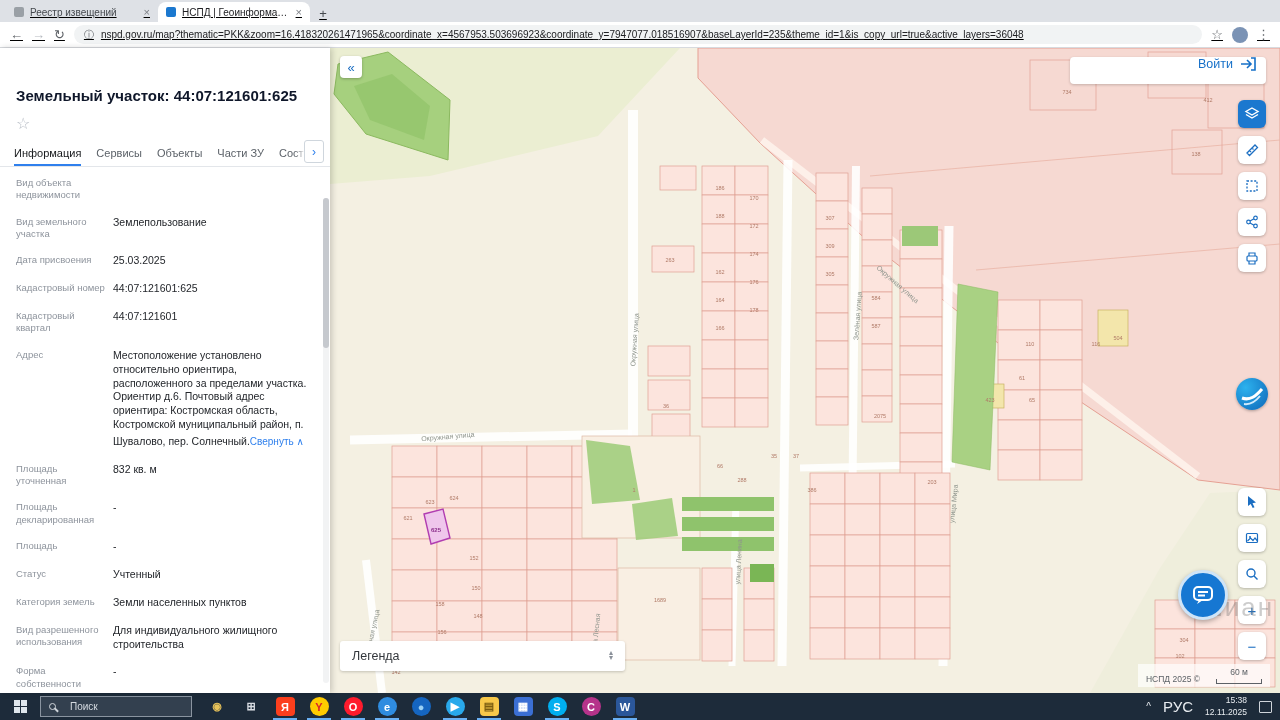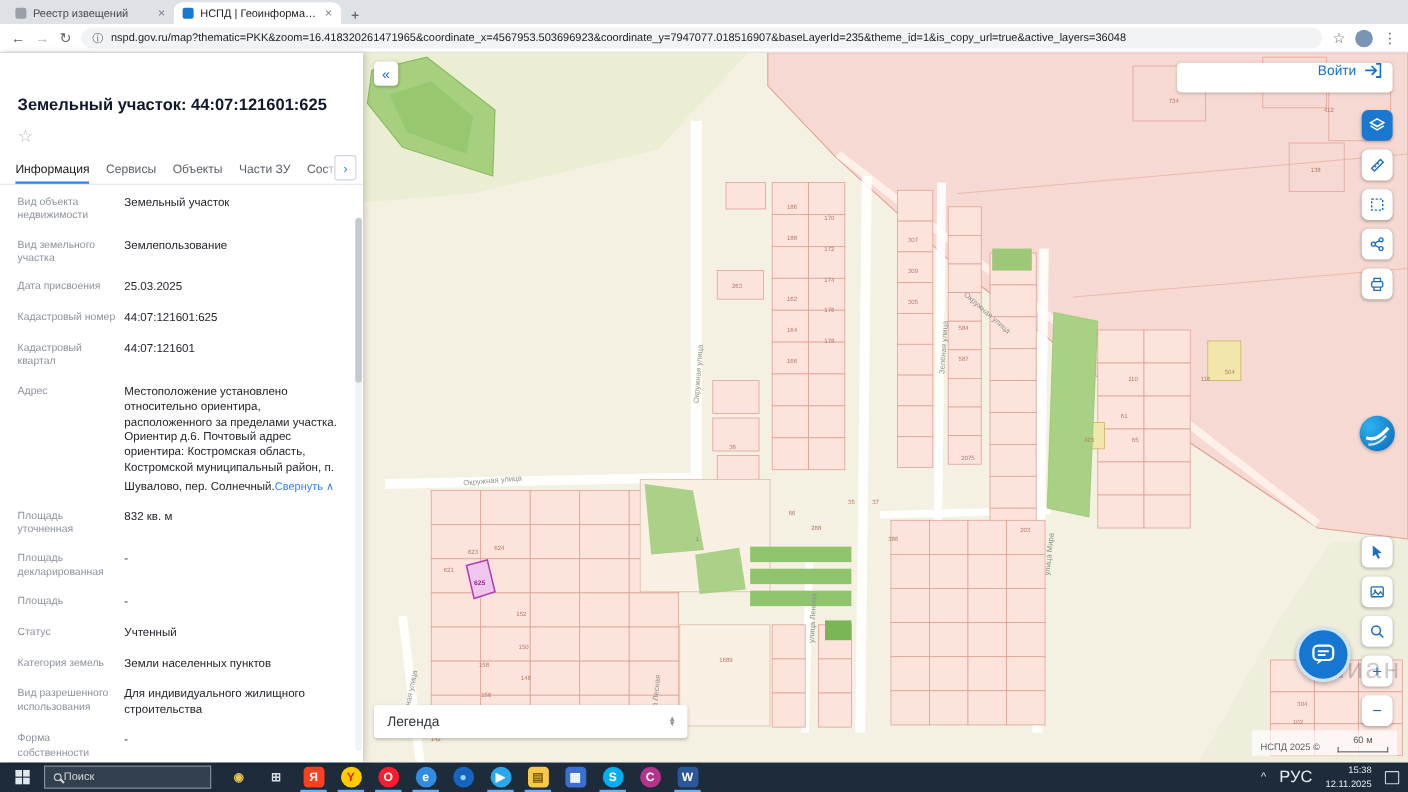--- a/index.html
+++ b/index.html
@@ -1,19 +1,19 @@
 <!DOCTYPE html>
 <html><head>
 <meta charset="utf-8">
 <style>
   * { margin:0; padding:0; box-sizing:border-box; }
   html,body { width:1280px; height:720px; overflow:hidden; font-family:"Liberation Sans", sans-serif; background:#fff; }
 
   
-  .chrome { height:48px; }
+  .chrome { height:48px;text-decoration:underline; }
   .tabstrip { height:22px; background:#dee1e6; display:flex; align-items:flex-end; padding-left:6px; }
   .btab { height:20px; width:152px; display:flex; align-items:center; gap:6px; padding:0 8px; font-size:10px; color:#45494e; border-radius:8px 8px 0 0; }
   .btab.active { background:#fff; color:#202124; }
   .favicon { width:10px; height:10px; border-radius:2px; flex-shrink:0; }
   .btab .label { flex:1; white-space:nowrap; overflow:hidden; text-overflow:ellipsis; }
   .tab-close { color:#7b7f85; font-size:11px; line-height:1; }
   .newtab { width:18px; height:18px; display:flex; align-items:center; justify-content:center; color:#45494e; font-size:13px; margin-left:4px; }
   .navbar { height:26px; background:#fff; border-bottom:1px solid #d7dade; display:flex; align-items:center; gap:9px; padding:0 10px; }
   .navico { color:#5f6368; font-size:13px; line-height:1; }
   .navico.dis { color:#b6bac0; }
@@ -64,21 +64,21 @@
   .legend-sort { margin-left:auto; display:flex; flex-direction:column; line-height:.62; color:#8a9099; font-size:8px; cursor:pointer; }
   .map-attrib { position:absolute; right:10px; bottom:6px; display:flex; align-items:flex-end; gap:16px; background:rgba(255,255,255,.68); padding:3px 8px; border-radius:0; font-size:8.5px; color:#5c6166; }
   .scalebox { display:flex; flex-direction:column; align-items:center; }
   .scaleline { width:46px; height:5px; border-left:1px solid #5c6166; border-right:1px solid #5c6166; border-bottom:1px solid #5c6166; margin-top:2px; }
 
   
   .taskbar { height:27px; background:#1d2b3a; display:flex; align-items:center; color:#e8ecf0; }
   .startbtn { width:40px; height:27px; display:flex; align-items:center; justify-content:center; cursor:pointer; }
   .win { display:grid; grid-template-columns:6px 6px; grid-template-rows:6px 6px; gap:1px; }
   .win span { background:#dfe6ec; }
-  .tsearch { width:152px; height:21px; background:#33404f; border:1px solid #8a94a0; display:flex; align-items:center; gap:2px; padding:0 8px; font-size:10px; color:#d5dae0; margin-right:8px; }
+  .tsearch { width:152px; height:21px; background:#33404f; border:1px solid #8a94a0; display:flex; align-items:center; gap:14px; padding:0 8px; font-size:10px; color:#d5dae0; margin-right:8px; }
   .mag { width:7px; height:7px; border:1.5px solid #cfd4da; border-radius:50%; position:relative; flex-shrink:0; }
   .mag::after { content:''; position:absolute; width:5px; height:1.5px; background:#cfd4da; transform:rotate(45deg); right:-4px; bottom:-1px; }
   .tb-apps { display:flex; }
   .tb-app { width:34px; height:27px; position:relative; display:flex; align-items:center; justify-content:center; cursor:pointer; }
   .tb-glyph { width:19px; height:19px; display:flex; align-items:center; justify-content:center; font-size:11px; font-weight:bold; border-radius:4px; }
   .tb-underline { position:absolute; bottom:0; left:5px; right:5px; height:2px; background:#6ab0f3; }
   .tray { margin-left:auto; display:flex; align-items:center; gap:12px; padding-right:8px; }
   .tray .chev { font-size:10px; }
   .tray .lang { font-size:15px; }
   .clock { text-align:right; font-size:8.5px; line-height:1.3; }
@@ -124,21 +124,20 @@
       <div class="ptab active">Информация</div>
       <div class="ptab">Сервисы</div>
       <div class="ptab">Объекты</div>
       <div class="ptab">Части ЗУ</div>
       <div class="ptab">Соста</div>
       <div class="ptab-more">›</div>
     </div>
     <div class="fields">
         <div class="frow">
           <div class="flabel">Вид объекта недвижимости</div>
-          <div class="fvalue">Земельный участок</div>
         </div>
         <div class="frow">
           <div class="flabel">Вид земельного участка</div>
           <div class="fvalue">Землепользование</div>
         </div>
         <div class="frow">
           <div class="flabel">Дата присвоения</div>
           <div class="fvalue">25.03.2025</div>
         </div>
         <div class="frow">

